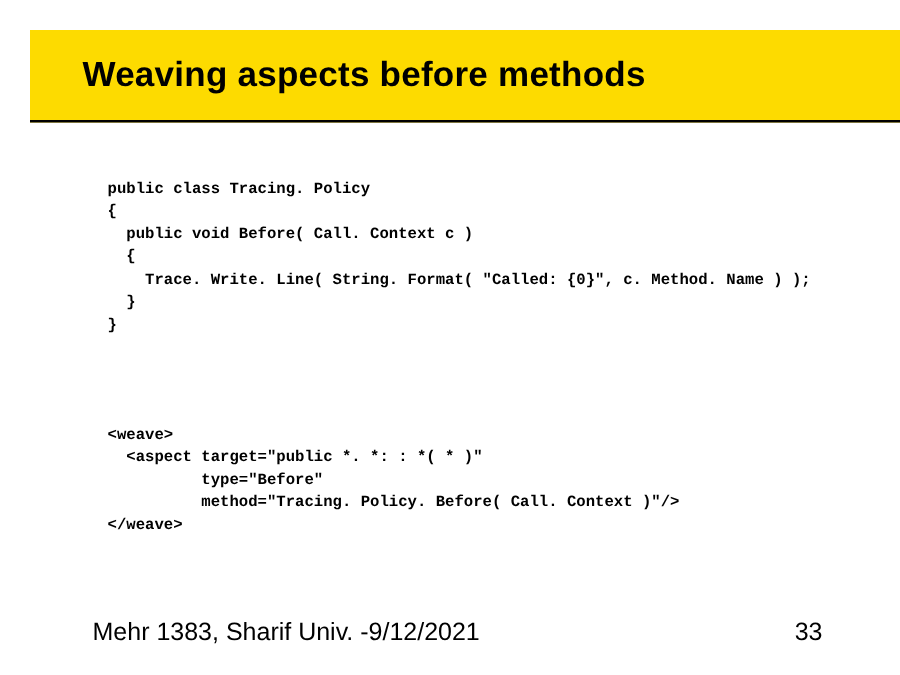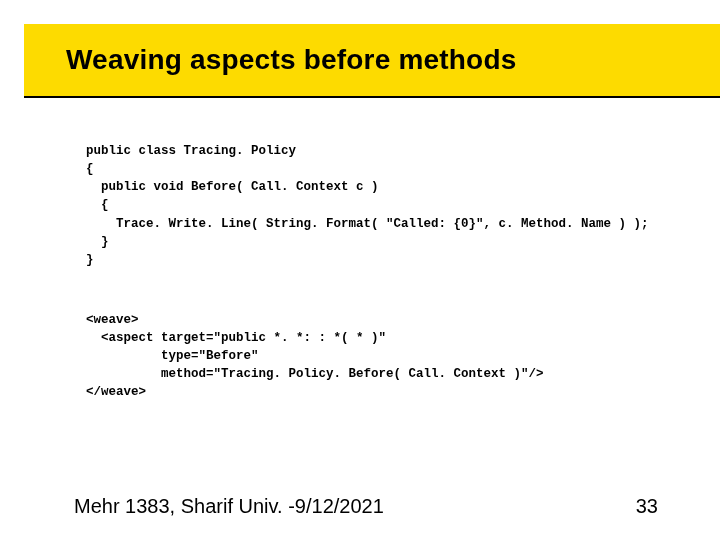--- a/index.html
+++ b/index.html
@@ -29,21 +29,21 @@
   .content {
     padding: 32px 50px 0 50px;
   }
   .code-block {
     font-family: "Courier New", Courier, monospace;
     font-size: 12.5px;
     font-weight: bold;
     line-height: 1.45;
     white-space: pre;
     color: #000;
-    margin-bottom: 18px;
+    margin-bottom: 46px;
   }
   .code-block.second {
     margin-bottom: 16px;
   }
   .footer {
     position: absolute;
     bottom: 22px;
     left: 0;
     right: 12px;
     padding: 0 50px;

